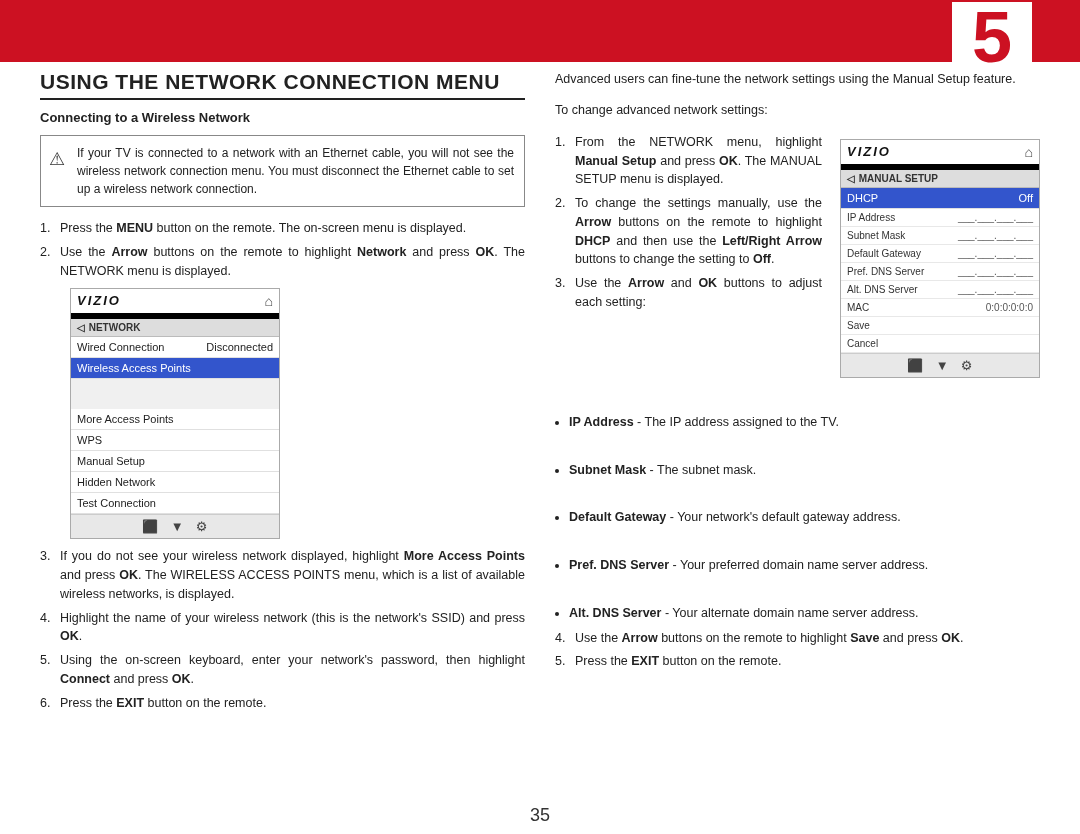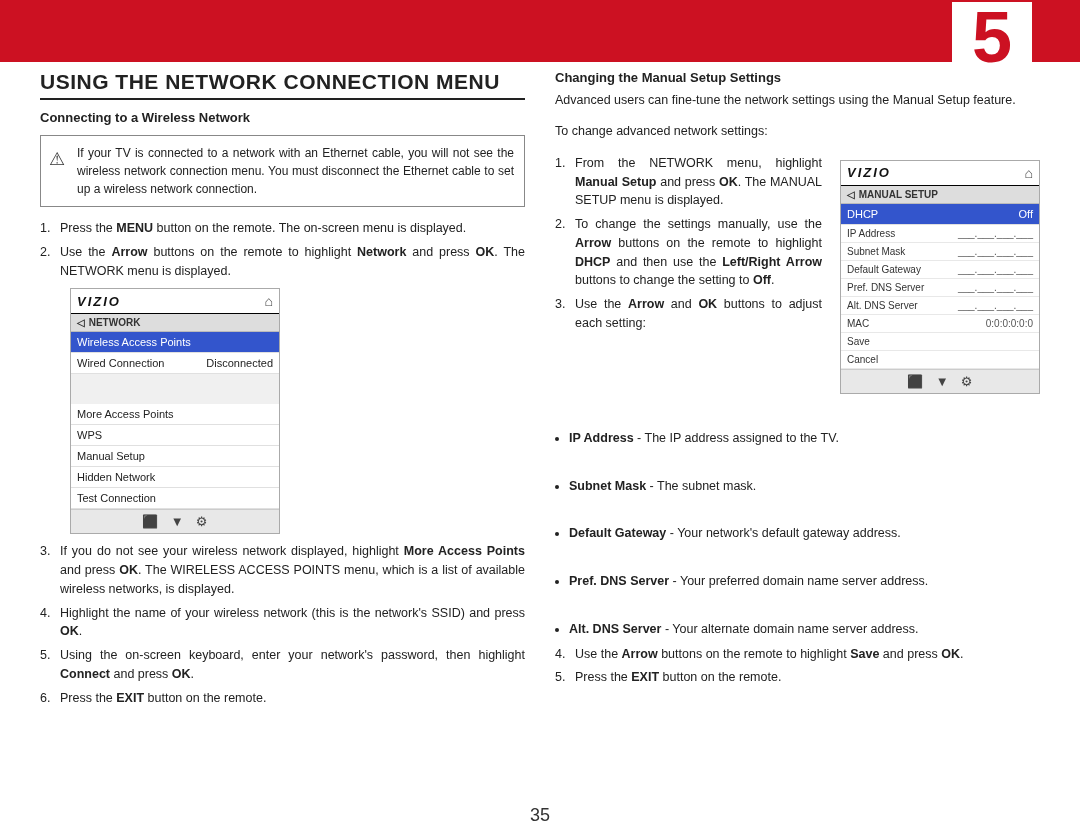--- a/index.html
+++ b/index.html
@@ -139,22 +139,22 @@
       background: #f0f0f0;
       margin: 8px 0 8px 30px;
       width: 210px;
       font-size: 11px;
     }
     .vizio-header {
       background: #fff;
       padding: 4px 6px;
       display: flex;
       justify-content: space-between;
-      align-items: center;
-      border-bottom: 1px solid #000000;
+      align-items: flex-start;
+      border-bottom: 6px solid #000000;
     }
     .vizio-logo {
       font-size: 13px;
       font-weight: bold;
       letter-spacing: 2px;
       color: #111;
       font-style: italic;
     }
     .vizio-home-icon {
       font-size: 14px;
@@ -273,26 +273,26 @@
 
       <div class="vizio-ui">
         <div class="vizio-header">
           <span class="vizio-logo">VIZIO</span>
           <span class="vizio-home-icon">⌂</span>
         </div>
         <div class="vizio-nav-row">
           <span class="vizio-arrow-left">◁</span>
           <span>NETWORK</span>
         </div>
+        <div class="vizio-row">
+          <span>Wired Connection</span>
+          <span>Disconnected</span>
+        </div>
         <div class="vizio-row highlighted">
           <span>Wireless Access Points</span>
-        </div>
-        <div class="vizio-row">
-          <span>Wired Connection</span>
-          <span>Disconnected</span>
         </div>
         <div class="vizio-spacer"></div>
         <div class="vizio-row">
           <span>More Access Points</span>
         </div>
         <div class="vizio-row">
           <span>WPS</span>
         </div>
         <div class="vizio-row">
           <span>Manual Setup</span>
@@ -324,21 +324,20 @@
           Using the on-screen keyboard, enter your network's password, then highlight <strong>Connect</strong> and press <strong>OK</strong>.
         </li>
         <li>
           <span class="num">6.</span>
           Press the <strong>EXIT</strong> button on the remote.
         </li>
       </ol>
     </div>
 
     <div class="col-right">
-      <p class="subsection-heading">Changing the Manual Setup Settings</p>
       <p class="intro-text">Advanced users can fine-tune the network settings using the Manual Setup feature.</p>
       <p class="intro-text">To change advanced network settings:</p>
 
       <div style="display:flex; gap:8px; align-items:flex-start;">
         <div style="flex:1;">
           <ol class="numbered-list">
             <li>
               <span class="num">1.</span>
               From the NETWORK menu, highlight <strong>Manual Setup</strong> and press <strong>OK</strong>. The MANUAL SETUP menu is displayed.
             </li>

